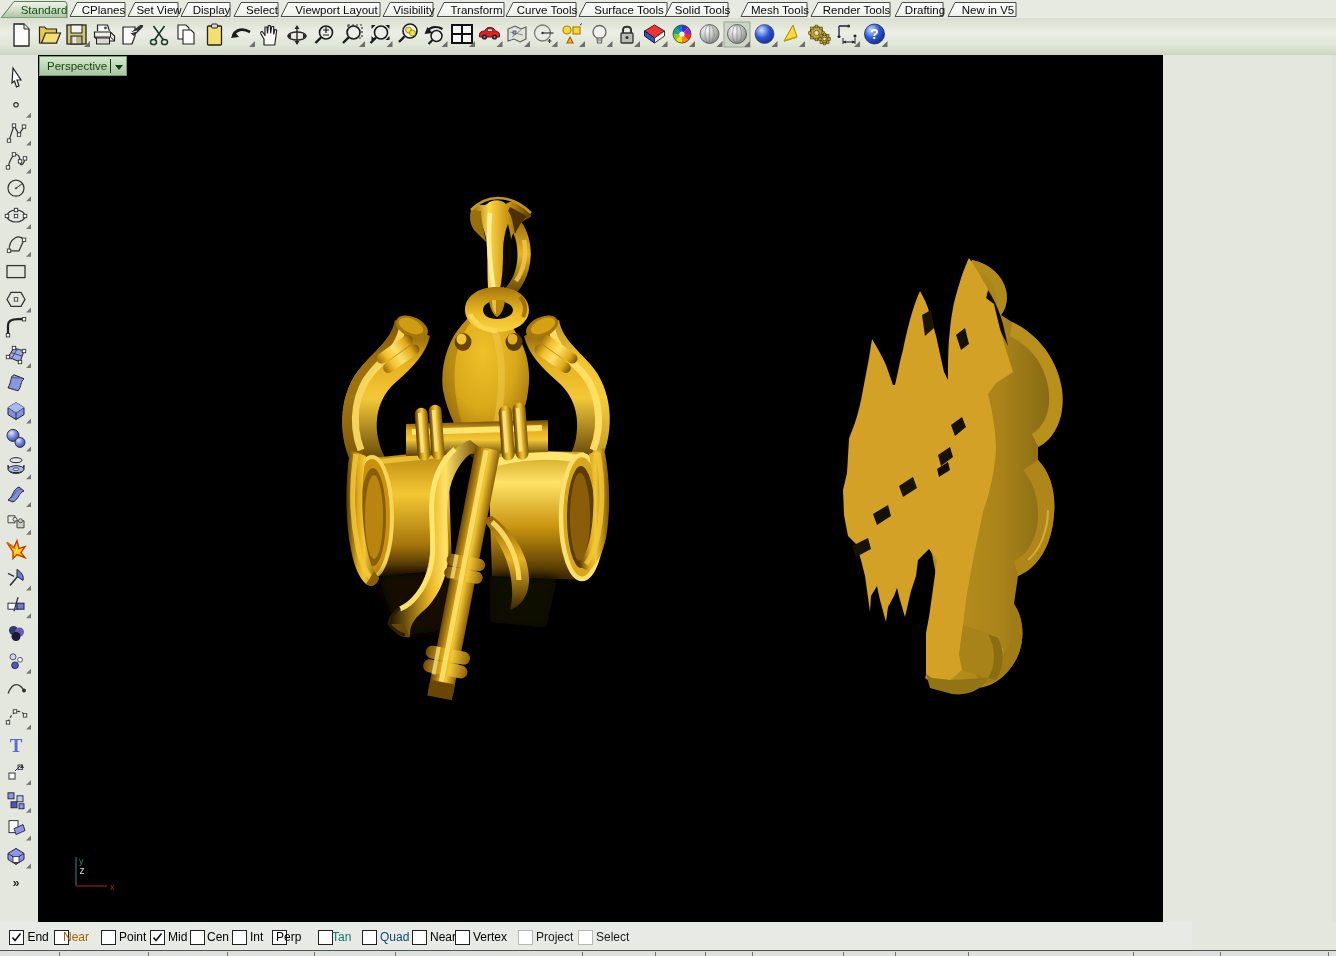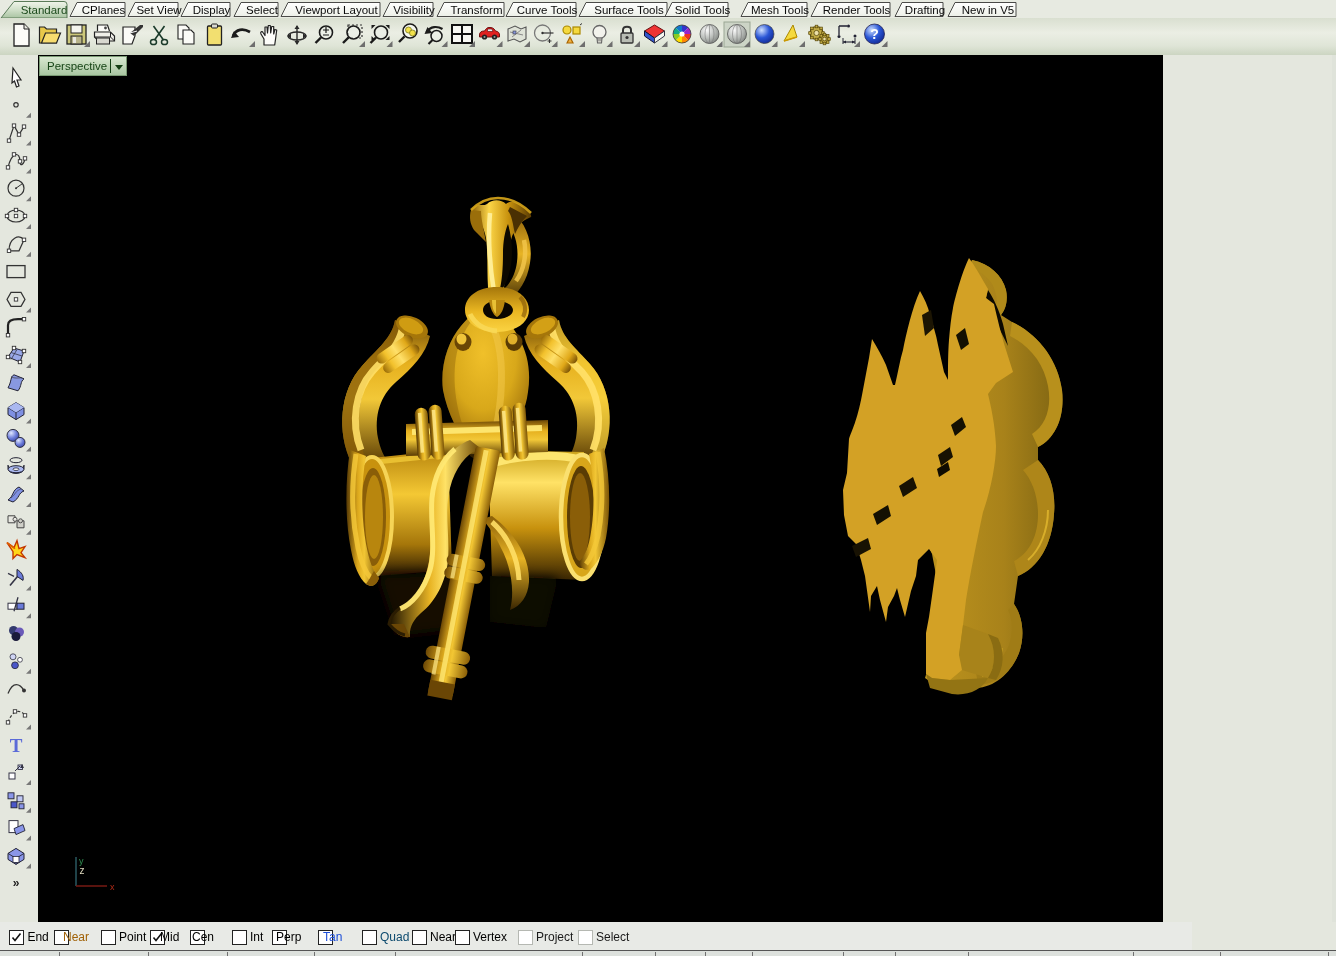--- a/index.html
+++ b/index.html
@@ -779,29 +779,29 @@
       <span class="cl" style="left:27.4px;color:#000">End</span>
       <span class="ck" style="left:54px"></span>
       <span class="cl" style="left:63px;color:#a16207">Near</span>
       <span class="ck" style="left:101px"></span>
       <span class="cl" style="left:119px;color:#000">Point</span>
       <span class="ck" style="left:150px">
         <svg width="13" height="13" viewBox="0 0 13 13">
           <path d="M 2.5,6.5 L 5,9.5 L 10.5,2.5" fill="none" stroke="#111" stroke-width="1.6"></path>
         </svg>
       </span>
-      <span class="cl" style="left:160px;color:#000">Mid</span>
+      <span class="cl" style="left:168px;color:#000">Mid</span>
       <span class="ck" style="left:190px"></span>
-      <span class="cl" style="left:192px;color:#000">Cen</span>
+      <span class="cl" style="left:207px;color:#000">Cen</span>
       <span class="ck" style="left:232px"></span>
       <span class="cl" style="left:250px;color:#000">Int</span>
       <span class="ck" style="left:272px"></span>
       <span class="cl" style="left:276px;color:#000">Perp</span>
       <span class="ck" style="left:318px"></span>
-      <span class="cl" style="left:323px;color:#1d4ed8">Tan</span>
+      <span class="cl" style="left:332px;color:#0f766e">Tan</span>
       <span class="ck" style="left:362px"></span>
       <span class="cl" style="left:380px;color:#0c4a6e">Quad</span>
       <span class="ck" style="left:412px"></span>
       <span class="cl" style="left:430px;color:#000">Near</span>
       <span class="ck" style="left:455px"></span>
       <span class="cl" style="left:473px;color:#000">Vertex</span>
       <span class="ck gray" style="left:518px"></span>
       <span class="cl" style="left:536px;color:#1a1a1a">Project</span>
       <span class="ck gray" style="left:578px"></span>
       <span class="cl" style="left:596px;color:#1a1a1a">Select</span>

